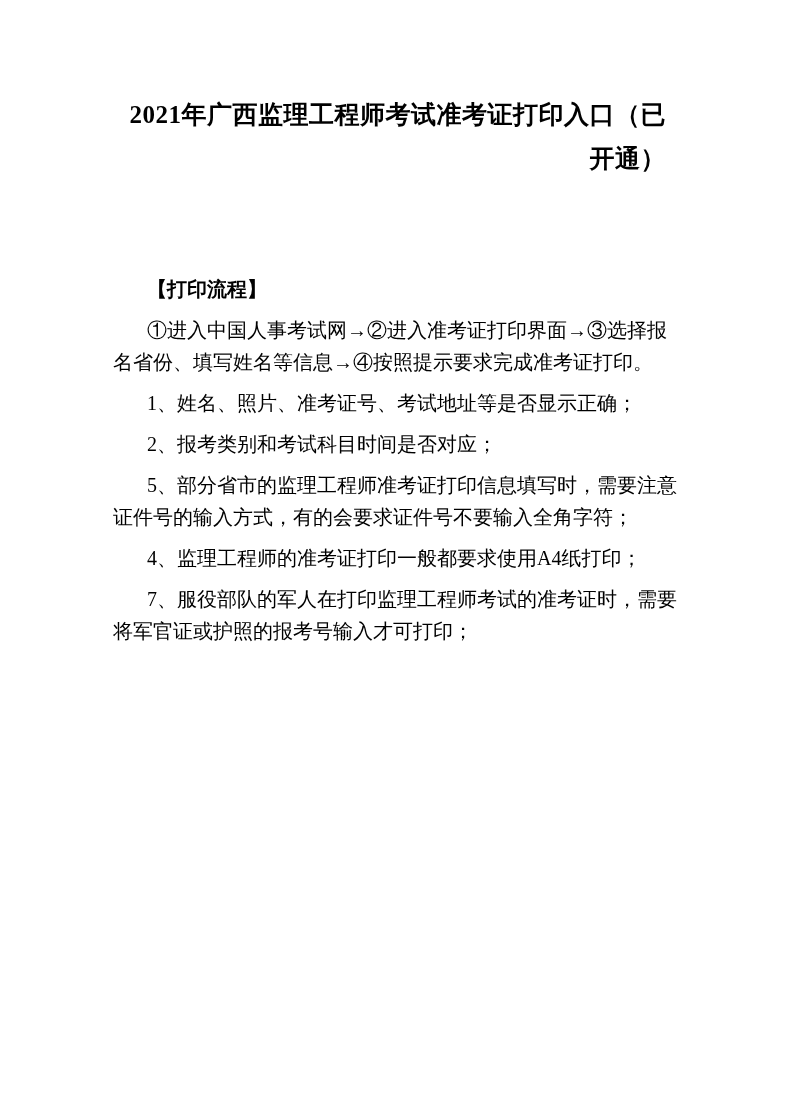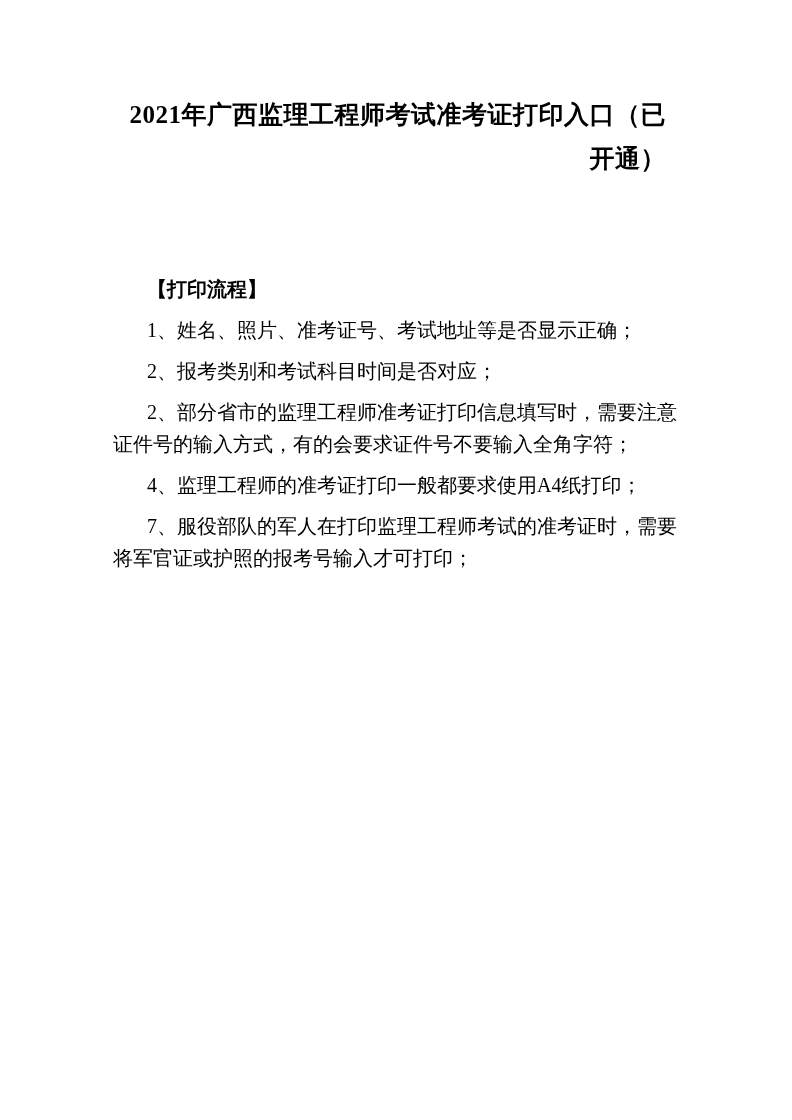--- a/index.html
+++ b/index.html
@@ -49,27 +49,28 @@
 <body>
 
 <div class="page">
 
   <h1 class="title">2021年广西监理工程师考试准考证打印入口（已开通）</h1>
 
   <div class="doc-body">
 
     <p class="heading">【打印流程】</p>
 
+    <p>①进入中国人事考试网→②进入准考证打印界面→③选择报名省份、填写姓名等信息→④按照提示要求完成准考证打印。</p>
 
 
     <p>1、姓名、照片、准考证号、考试地址等是否显示正确；</p>
 
     <p>2、报考类别和考试科目时间是否对应；</p>
 
-    <p>2、部分省市的监理工程师准考证打印信息填写时，需要注意证件号的输入方式，有的会要求证件号不要输入全角字符；</p>
+    <p>5、部分省市的监理工程师准考证打印信息填写时，需要注意证件号的输入方式，有的会要求证件号不要输入全角字符；</p>
 
     <p>4、监理工程师的准考证打印一般都要求使用A4纸打印；</p>
 
     <p>7、服役部队的军人在打印监理工程师考试的准考证时，需要将军官证或护照的报考号输入才可打印；</p>
 
 
 
   </div>
 </div>
 

